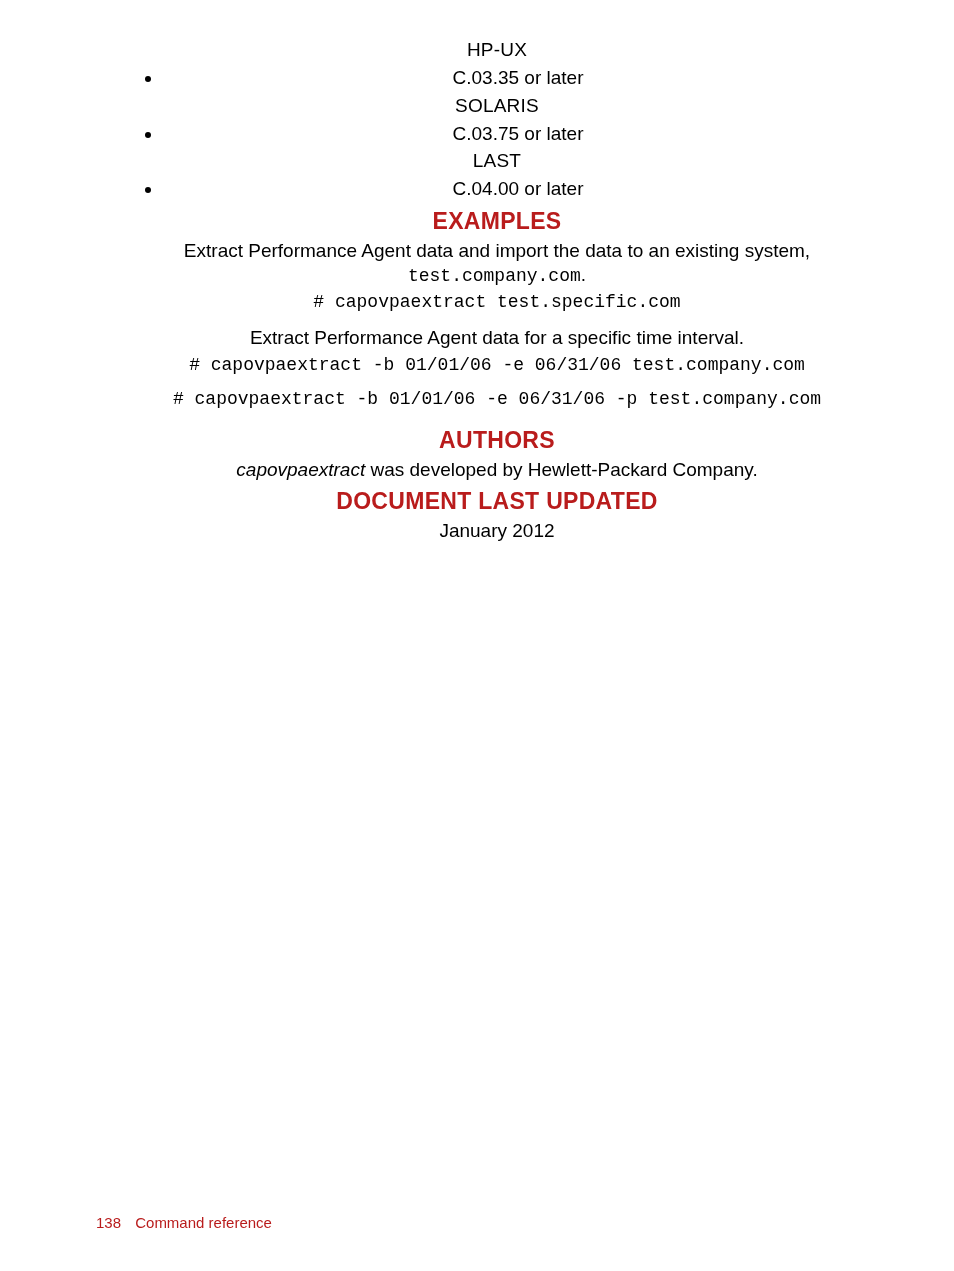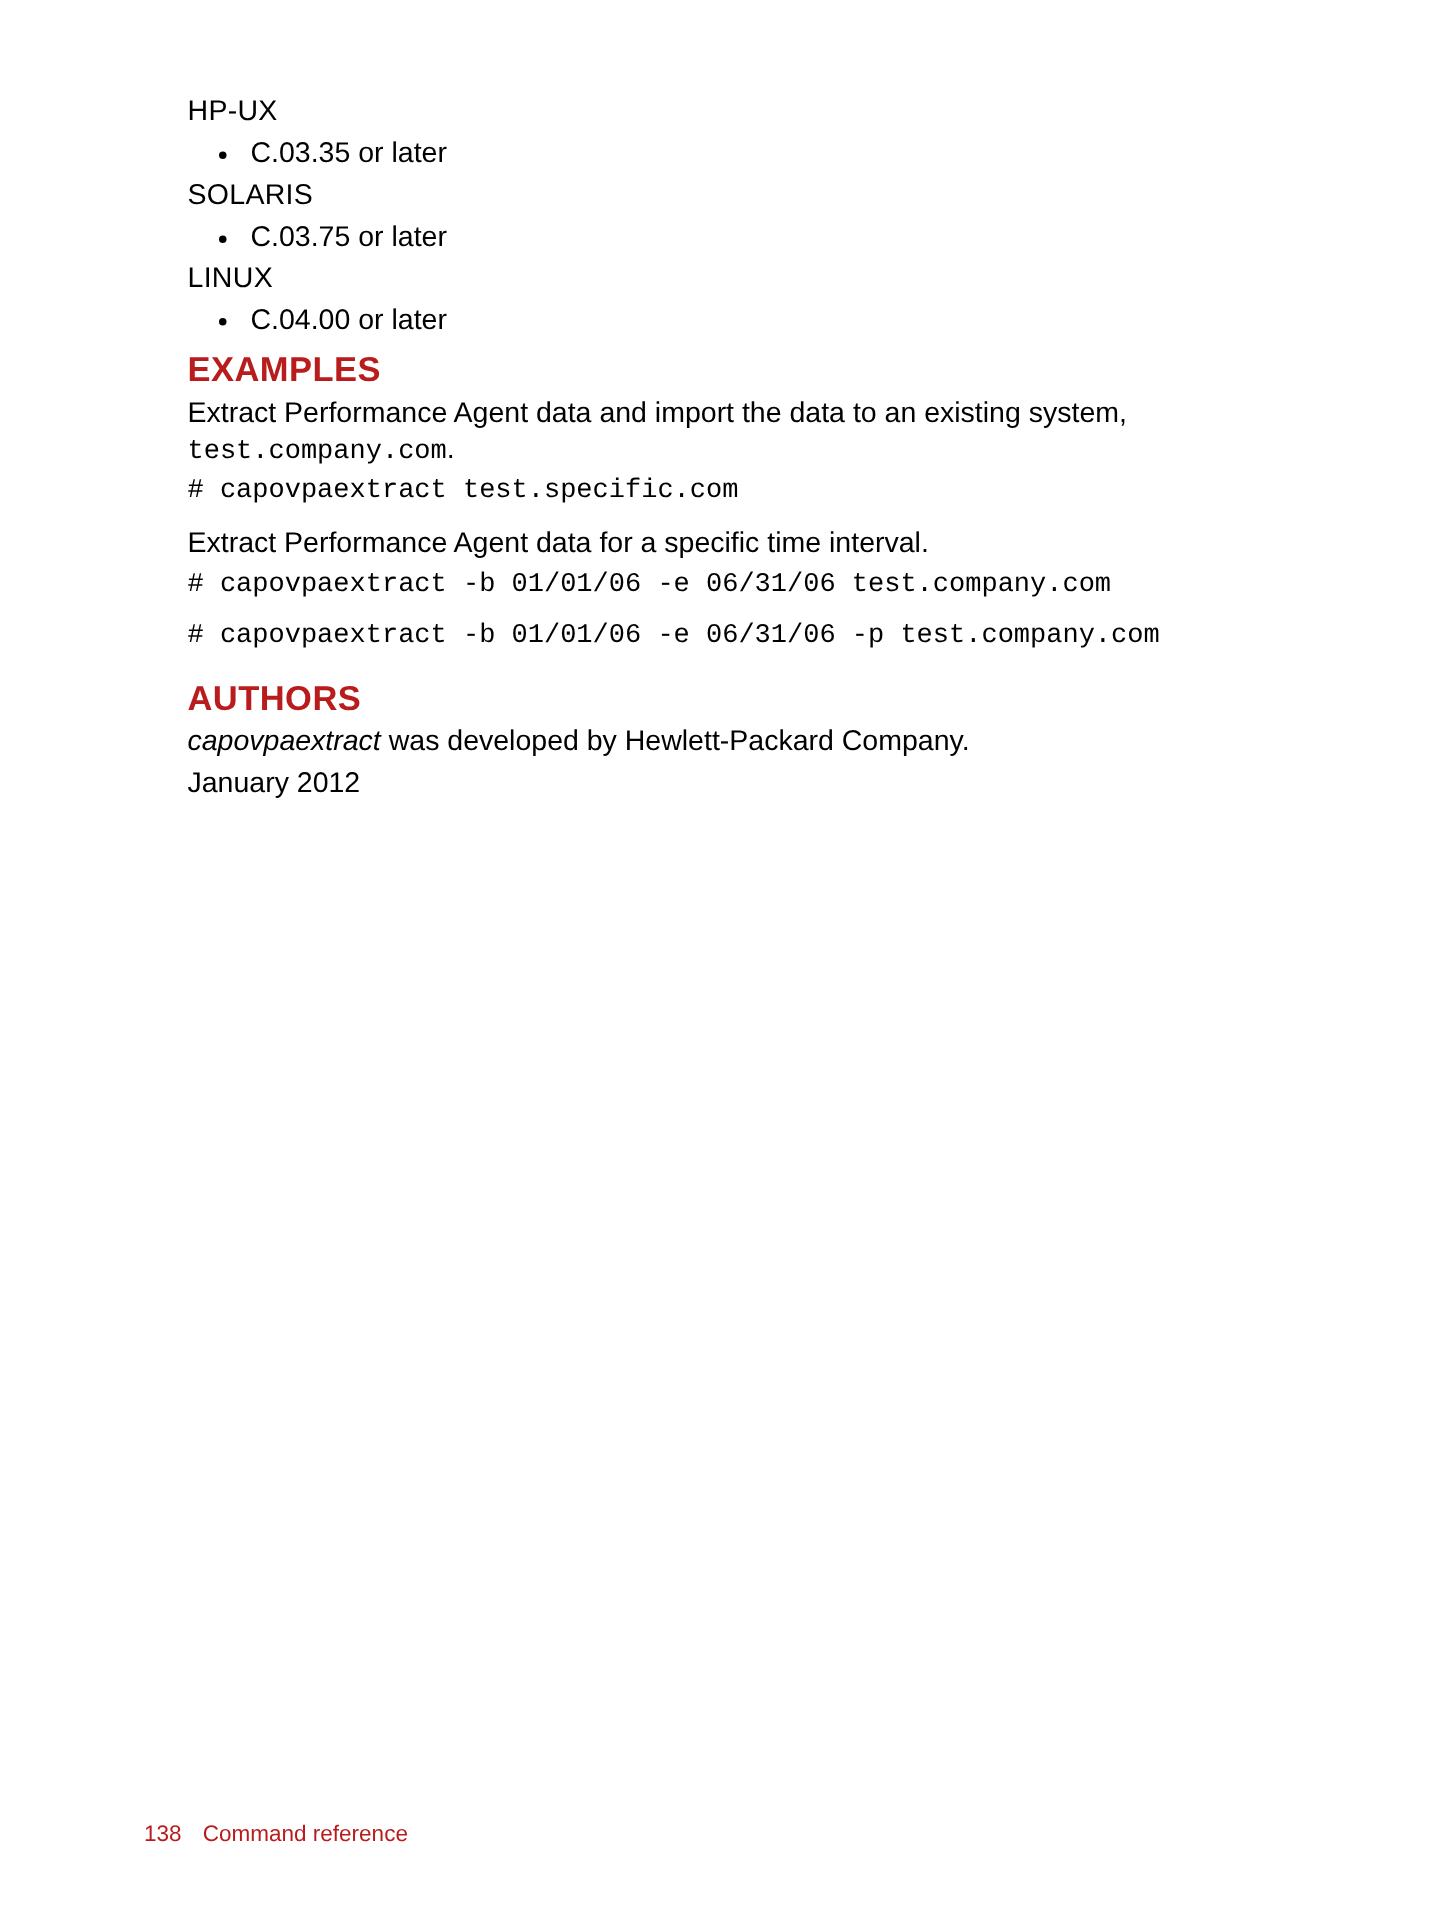--- a/index.html
+++ b/index.html
@@ -7,23 +7,24 @@
     margin: 0;
     padding: 0;
     width: 954px;
     height: 1271px;
     background: #ffffff;
     font-family: "Helvetica Neue", Helvetica, Arial, sans-serif;
     color: #000000;
     position: relative;
   }
   .page {
-    padding: 64px 85px 0 125px;
+    padding: 39px 85px 0 125px;
     box-sizing: border-box;
     width: 954px;
+    text-align: center;
   }
   .os-label {
     font-size: 19px;
     font-weight: 400;
     letter-spacing: 0.2px;
     margin: 0 0 4px 0;
     font-stretch: condensed;
   }
   ul.ver {
     list-style: disc;
@@ -81,21 +82,21 @@
   </div>
 
   <div>
     <p class="os-label">SOLARIS</p>
     <ul class="ver">
       <li>C.03.75 or later</li>
     </ul>
   </div>
 
   <div>
-    <p class="os-label">LINUX</p>
+    <p class="os-label">LAST</p>
     <ul class="ver">
       <li>C.04.00 or later</li>
     </ul>
   </div>
 
   <h2 class="section">EXAMPLES</h2>
 
   <p class="body">
     <span>Extract Performance Agent data and import the data to an existing system, </span><code class="inline">test.company.com</code><span>.</span>
   </p>
@@ -104,20 +105,21 @@
   <p class="body">Extract Performance Agent data for a specific time interval.</p>
   <pre class="cmd"># capovpaextract -b 01/01/06 -e 06/31/06 test.company.com</pre>
 
   <pre class="cmd" style="margin-bottom:18px"># capovpaextract -b 01/01/06 -e 06/31/06 -p test.company.com</pre>
 
   <h2 class="section">AUTHORS</h2>
   <p class="body">
     <em class="tool">capovpaextract</em><span> was developed by Hewlett-Packard Company.</span>
   </p>
 
+  <h2 class="section">DOCUMENT LAST UPDATED</h2>
   <p class="body">January 2012</p>
 
 </div>
 
 <div class="footer">
   <span class="pn">138</span>
   <span>Command reference</span>
 </div>
 
 </body></html>

